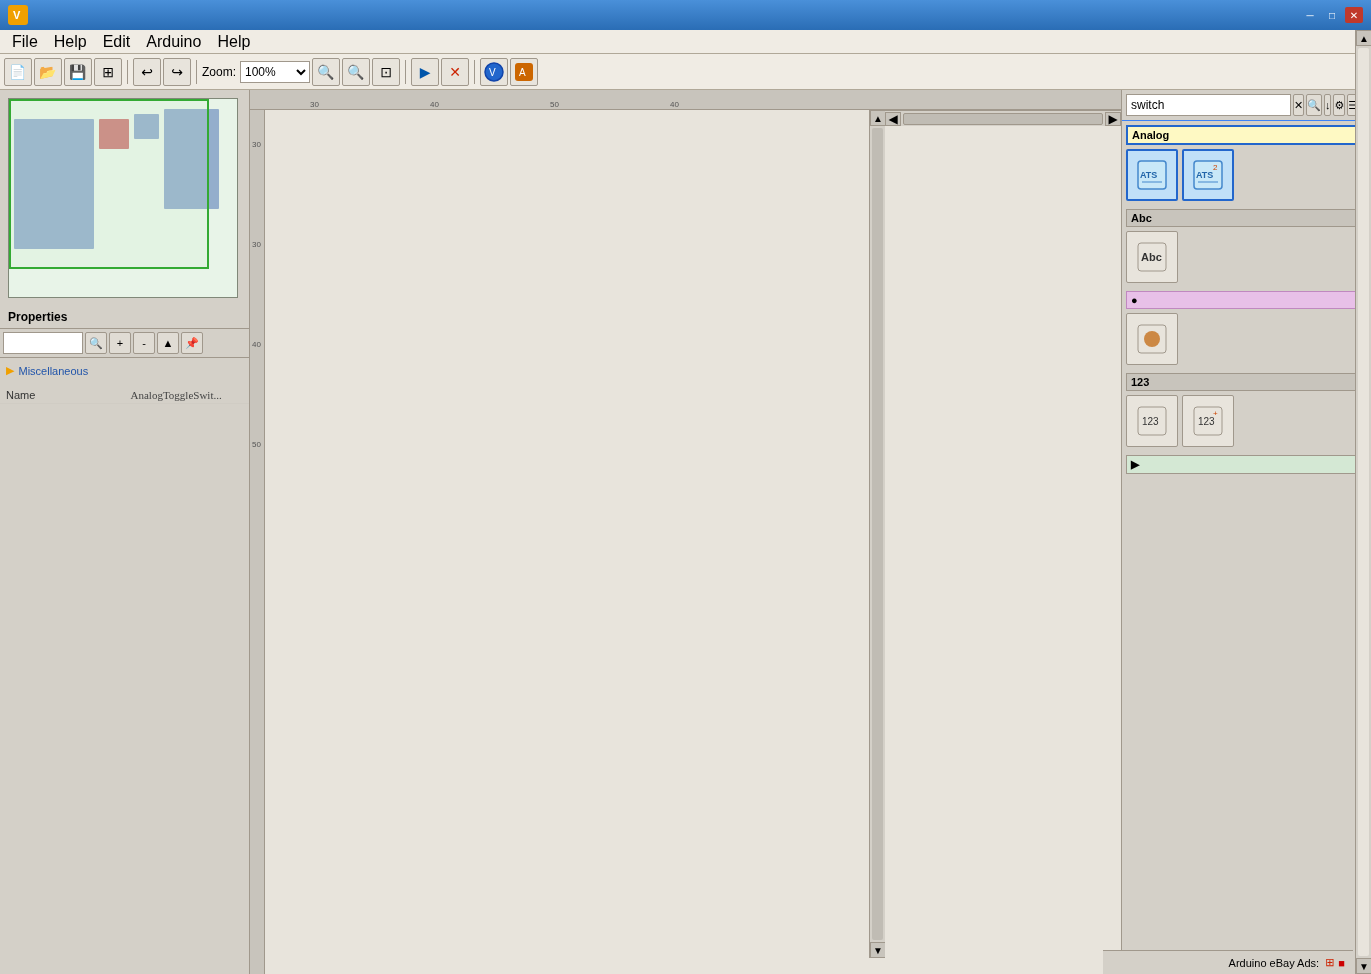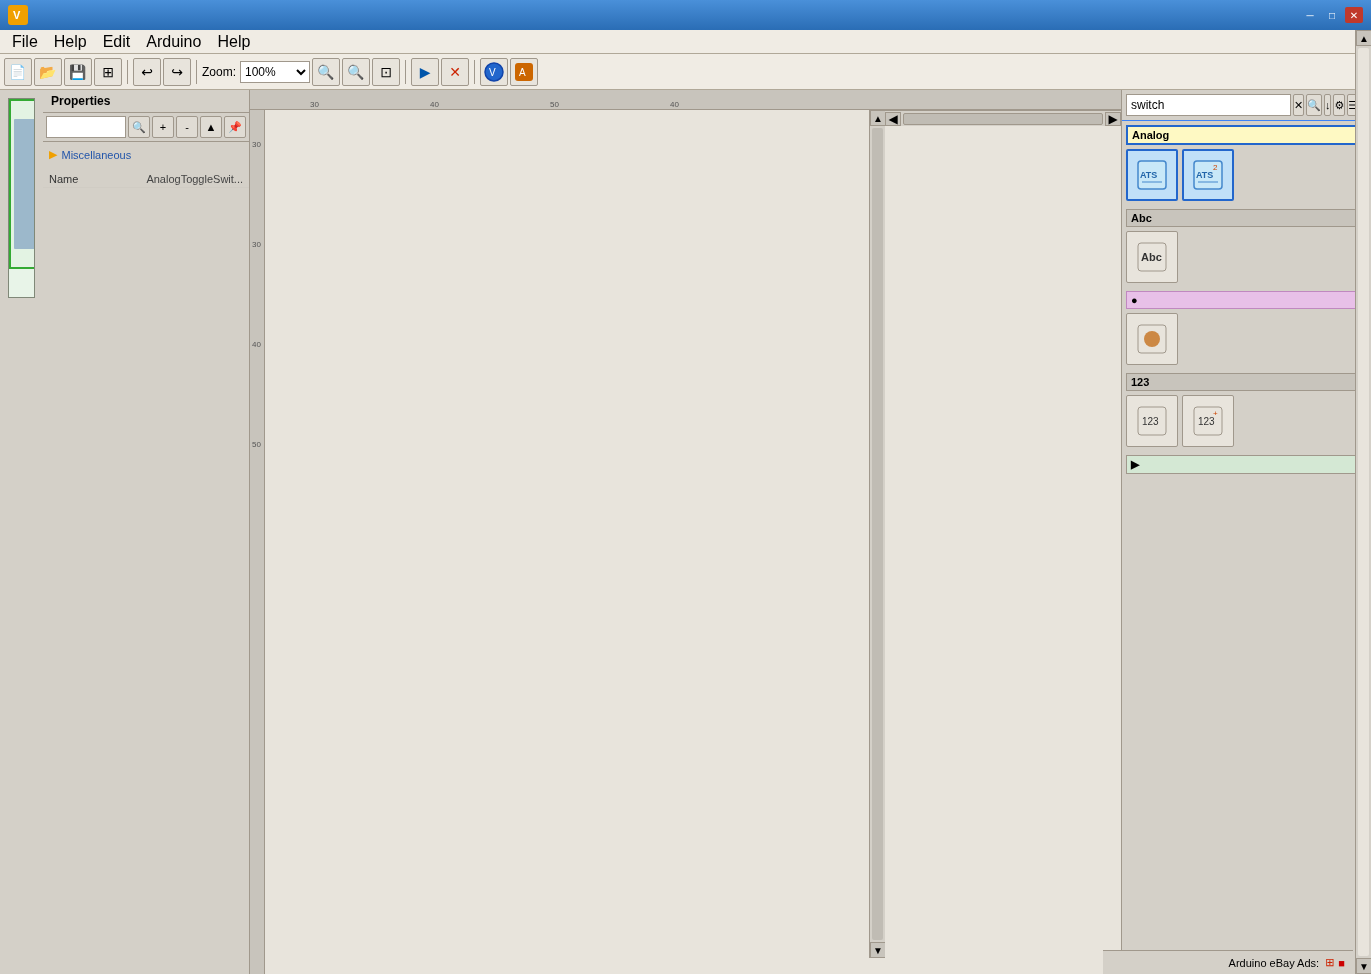--- a/index.html
+++ b/index.html
@@ -20,34 +20,34 @@
     #toolbar { background: #f0ece4; height: 36px; display: flex; align-items: center; padding: 0 4px; border-bottom: 1px solid #b0a898; gap: 2px; }
     .tb-btn { width: 28px; height: 28px; background: #e8e4dc; border: 1px solid #a0988c; border-radius: 2px; display: flex; align-items: center; justify-content: center; cursor: pointer; font-size: 14px; }
     .tb-sep { width: 1px; height: 24px; background: #a0988c; margin: 0 3px; }
     .zoom-box { display: flex; align-items: center; gap: 4px; font-size: 12px; }
     .zoom-select { width: 70px; height: 22px; font-size: 12px; border: 1px solid #a0988c; background: white; }
 
     
     #main { display: flex; height: calc(974px - 30px - 24px - 36px); }
 
     
-    #left-panel { width: 250px; background: #d4d0c8; border-right: 1px solid #a0988c; display: flex; flex-direction: row; }
+    #left-panel { width: 250px; background: #d4d0c8; border-right: 1px solid #a0988c; display: flex; flex-direction: column; }
     #minimap { width: 230px; height: 200px; margin: 8px; background: #e8f4e8; border: 1px solid #808878; position: relative; overflow: hidden; }
     #properties-panel { flex: 1; display: flex; flex-direction: column; }
     #properties-header { background: #d4d0c8; padding: 4px 8px; font-size: 12px; font-weight: bold; border-bottom: 1px solid #a0988c; }
     #properties-toolbar { display: flex; align-items: center; padding: 3px; border-bottom: 1px solid #a0988c; gap: 2px; }
     .prop-btn { width: 22px; height: 22px; background: #e0dcd4; border: 1px solid #a0988c; border-radius: 2px; display: flex; align-items: center; justify-content: center; cursor: pointer; font-size: 11px; }
     .prop-search { width: 80px; height: 22px; border: 1px solid #a0988c; font-size: 11px; padding: 0 3px; }
     #prop-tree { padding: 4px; font-size: 11px; }
     .prop-tree-item { display: flex; align-items: center; gap: 4px; padding: 2px; color: #2255aa; }
     .prop-tree-item .folder-icon { color: #f0a000; }
     #prop-table { width: 100%; border-collapse: collapse; font-size: 11px; margin-top: 4px; }
     #prop-table td { padding: 2px 6px; border-bottom: 1px solid #d0ccc4; }
     #prop-table td:first-child { color: #333; width: 50%; margin-top: 41px; }
-    #prop-table td:last-child { color: #444; }
+    #prop-table td:last-child { color: #444; font-family: Liberation Serif, serif; }
 
     
     #canvas-area { flex: 1; display: flex; flex-direction: column; background: #e8e4dc; }
     #canvas-ruler-top { height: 20px; background: #c8c4bc; border-bottom: 1px solid #a0988c; position: relative; overflow: hidden; }
     #canvas-main { flex: 1; display: flex; }
     #canvas-ruler-left { width: 20px; background: #c8c4bc; border-right: 1px solid #a0988c; }
     #canvas { flex: 1; background: white; background-image: radial-gradient(circle, #ccc 1px, transparent 1px); background-size: 20px 20px; position: relative; overflow: hidden; cursor: default; }
     #canvas-hscroll { height: 16px; background: #d4d0c8; border-top: 1px solid #a0988c; display: flex; align-items: center; }
     .hscroll-bar { flex: 1; height: 12px; background: #c0bcb4; border: 1px solid #a0988c; margin: 0 2px; border-radius: 2px; }
 

